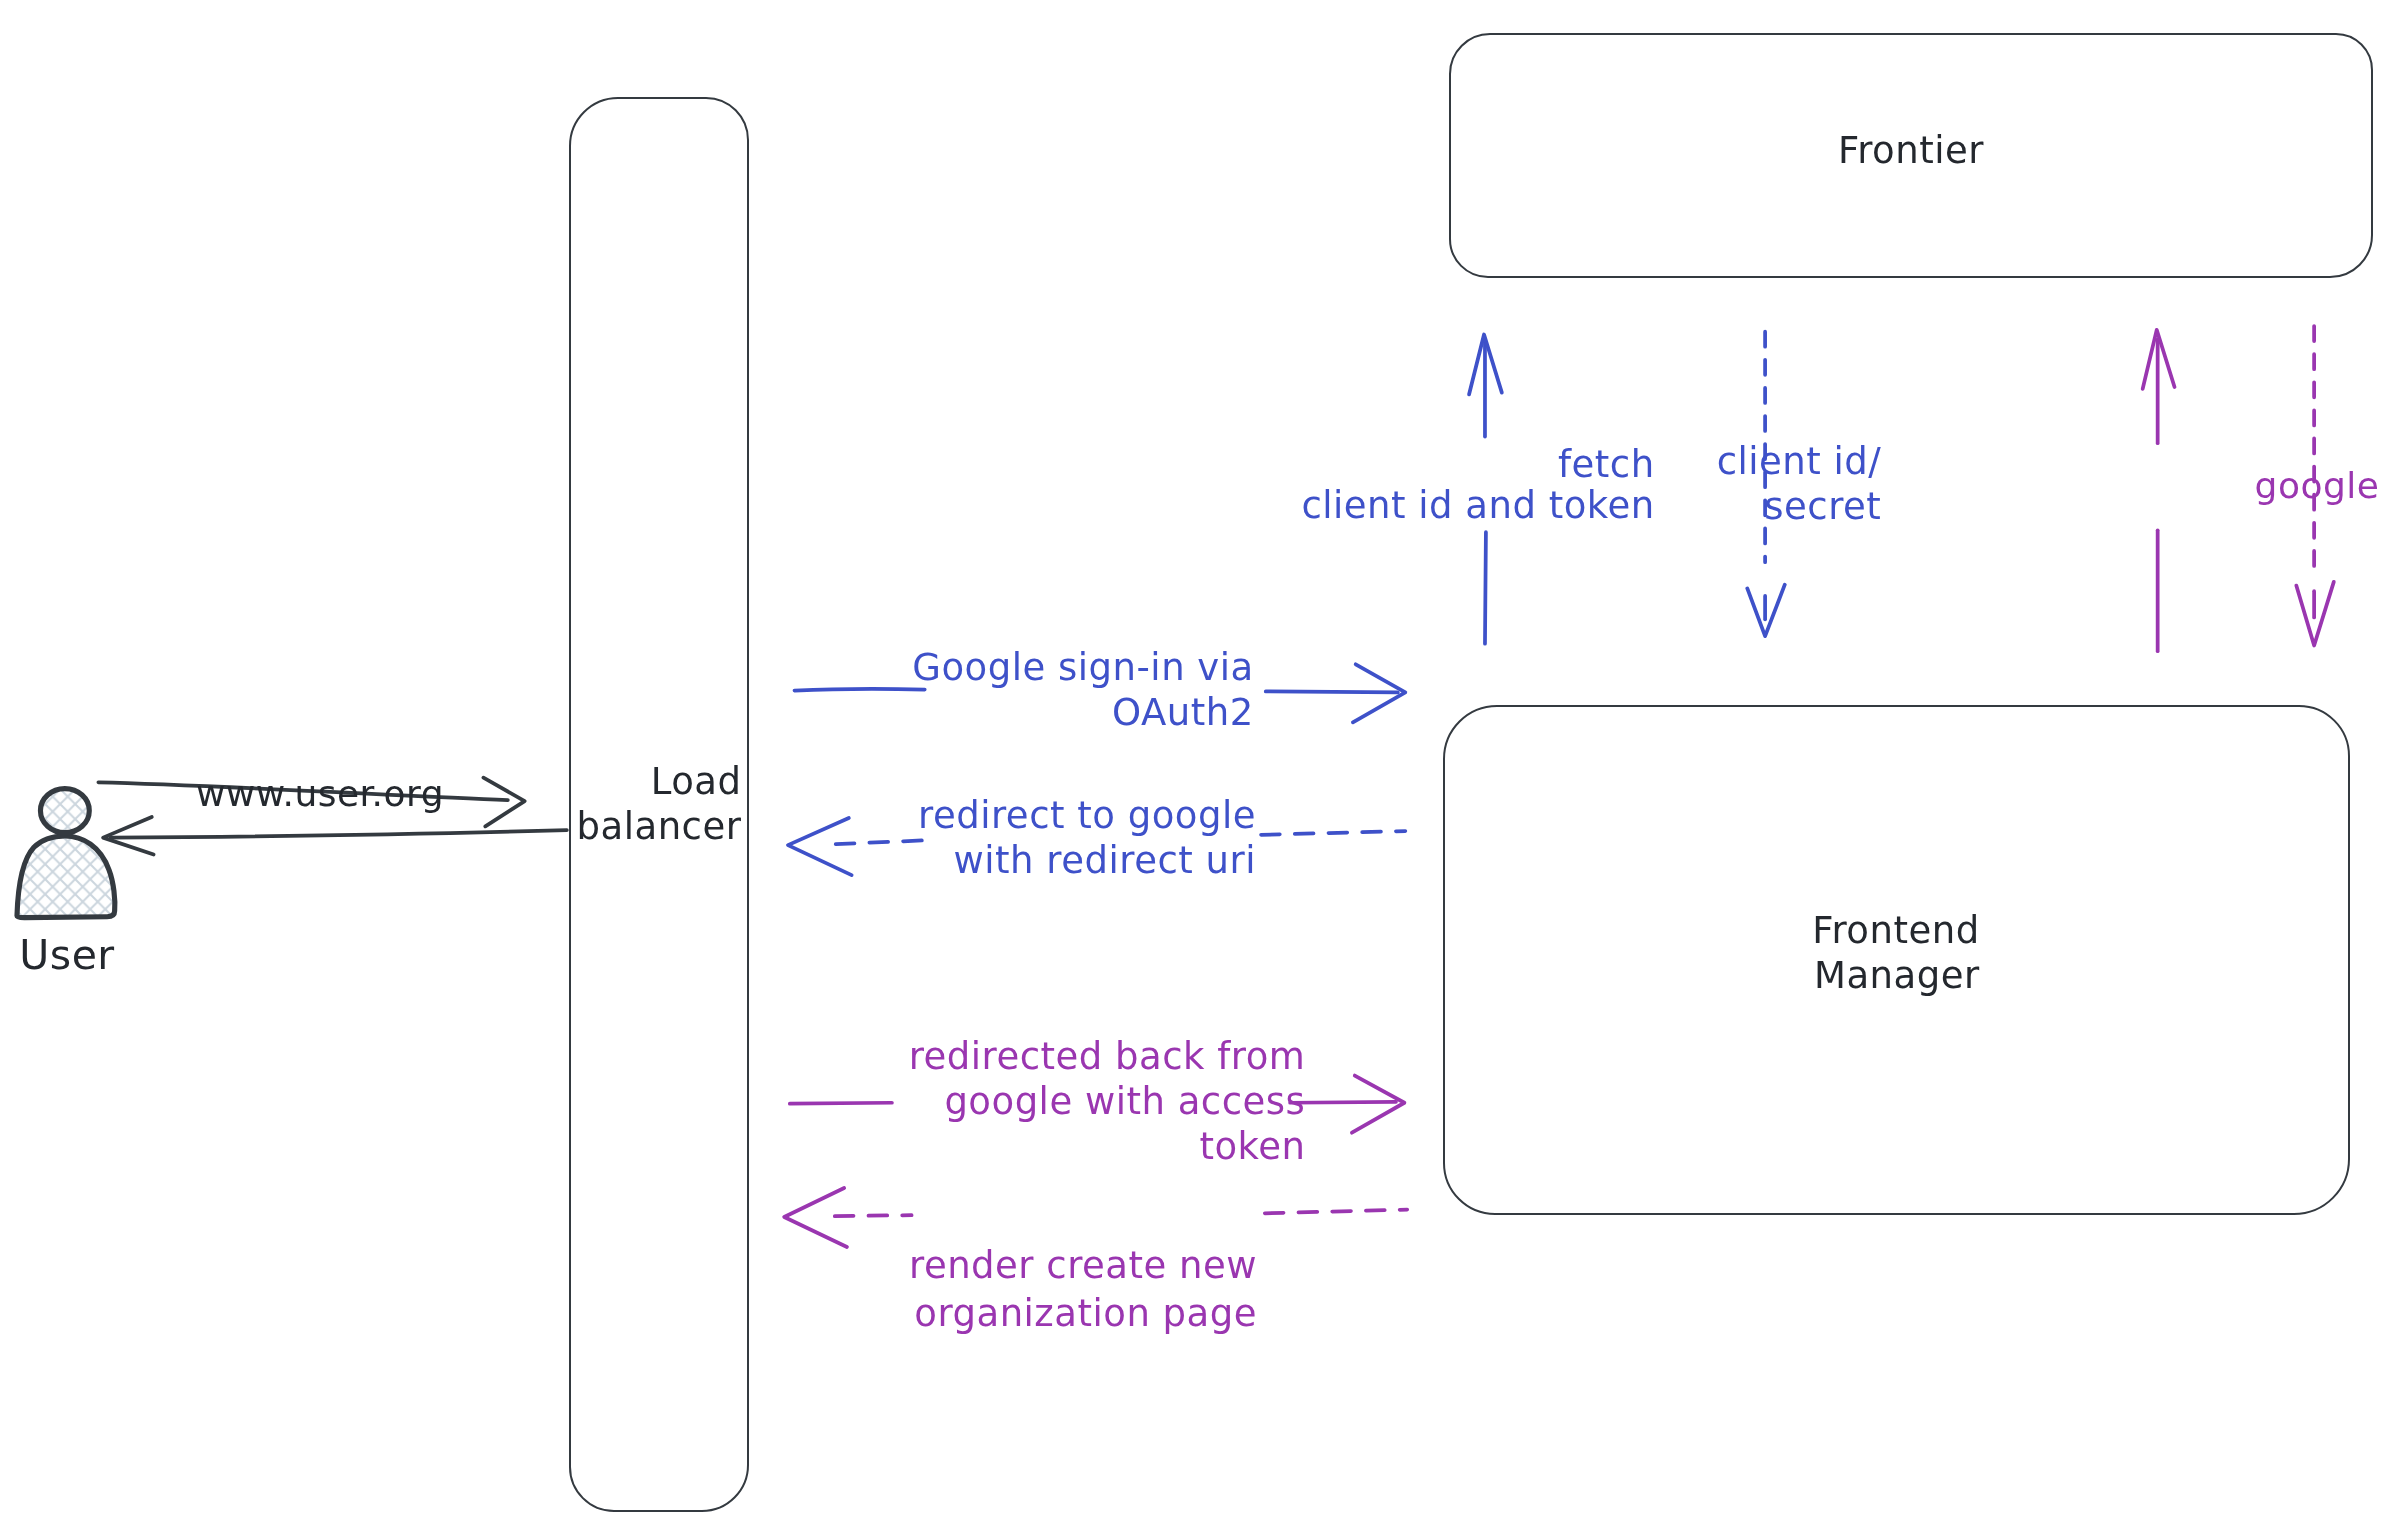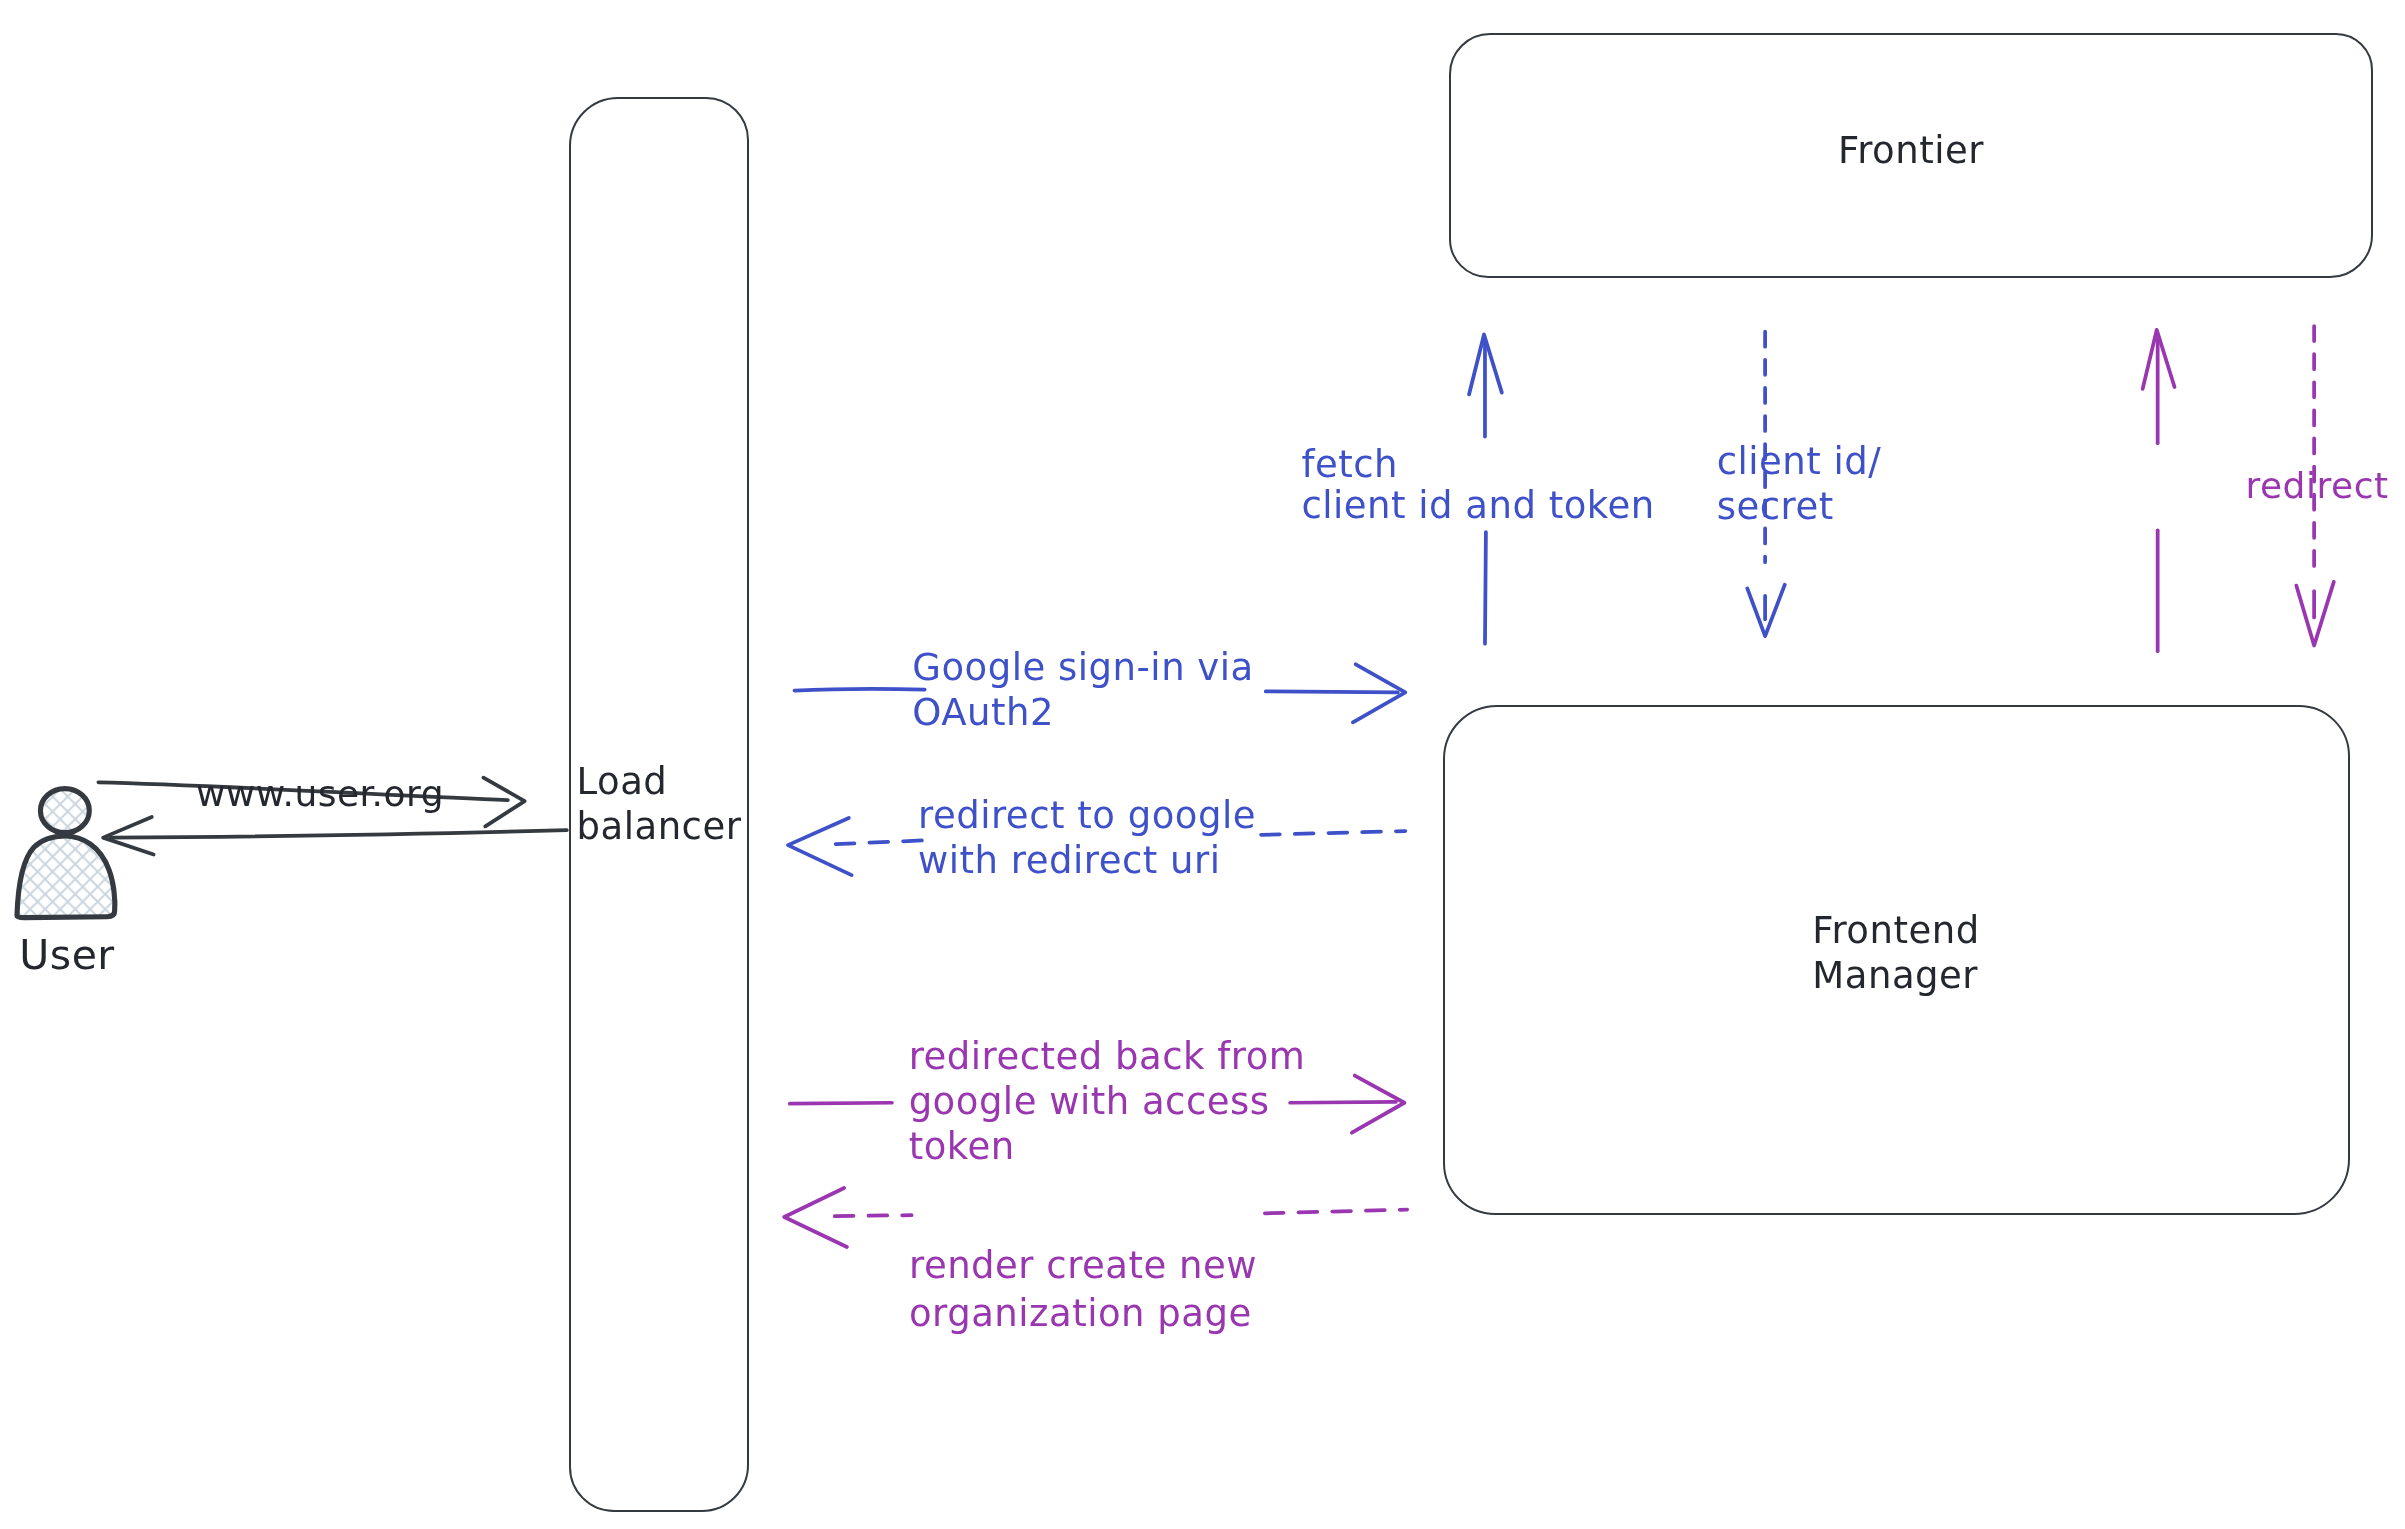--- a/index.html
+++ b/index.html
@@ -23,21 +23,21 @@
     background:transparent;
     box-sizing:border-box;
   }
   .node-lb{left:569px;top:97px;width:180px;height:1415px;border-radius:49px 43px 47px 45px;}
   .node-frontier{left:1449px;top:33px;width:924px;height:245px;border-radius:41px 37px 43px 39px;}
   .node-fm{left:1443px;top:705px;width:907px;height:510px;border-radius:54px 51px 56px 52px;}
   .lbl{
     position:absolute;
     transform:translate(-50%,-50%);
     white-space:pre-line;
-    text-align:left;
+    text-align:right;
     color:var(--ink-text);
     line-height:45px;
     font-size:37px;
     letter-spacing:0.5px;
   }
   .msg-blue{color:var(--blue);}
   .msg-purple{color:var(--purple);}
   .user-svg{position:absolute;left:0;top:759px;}
 </style>
 </head>
@@ -124,16 +124,16 @@
 with redirect uri</div>
   <div class="lbl msg-purple" style="left:1079px;top:1101px;margin-left:28px;">redirected back from
 google with access
 token</div>
   <div class="lbl msg-purple" style="left:1083px;top:1290px;line-height:48px;">render create new
 organization page</div>
   <div class="lbl msg-blue" style="left:1478px;top:485px;line-height:41px;">fetch
 client id and token</div>
   <div class="lbl msg-blue" style="left:1771px;top:484px;line-height:45px;margin-left:28px;">client id/
 secret</div>
-  <div class="lbl msg-purple" style="left:2317px;top:485px;font-size:36px;">redirect</div>
+  <div class="lbl msg-purple" style="left:2317px;top:485px;font-size:36px;">google</div>
 
 </div>
 
 
 </body></html>

